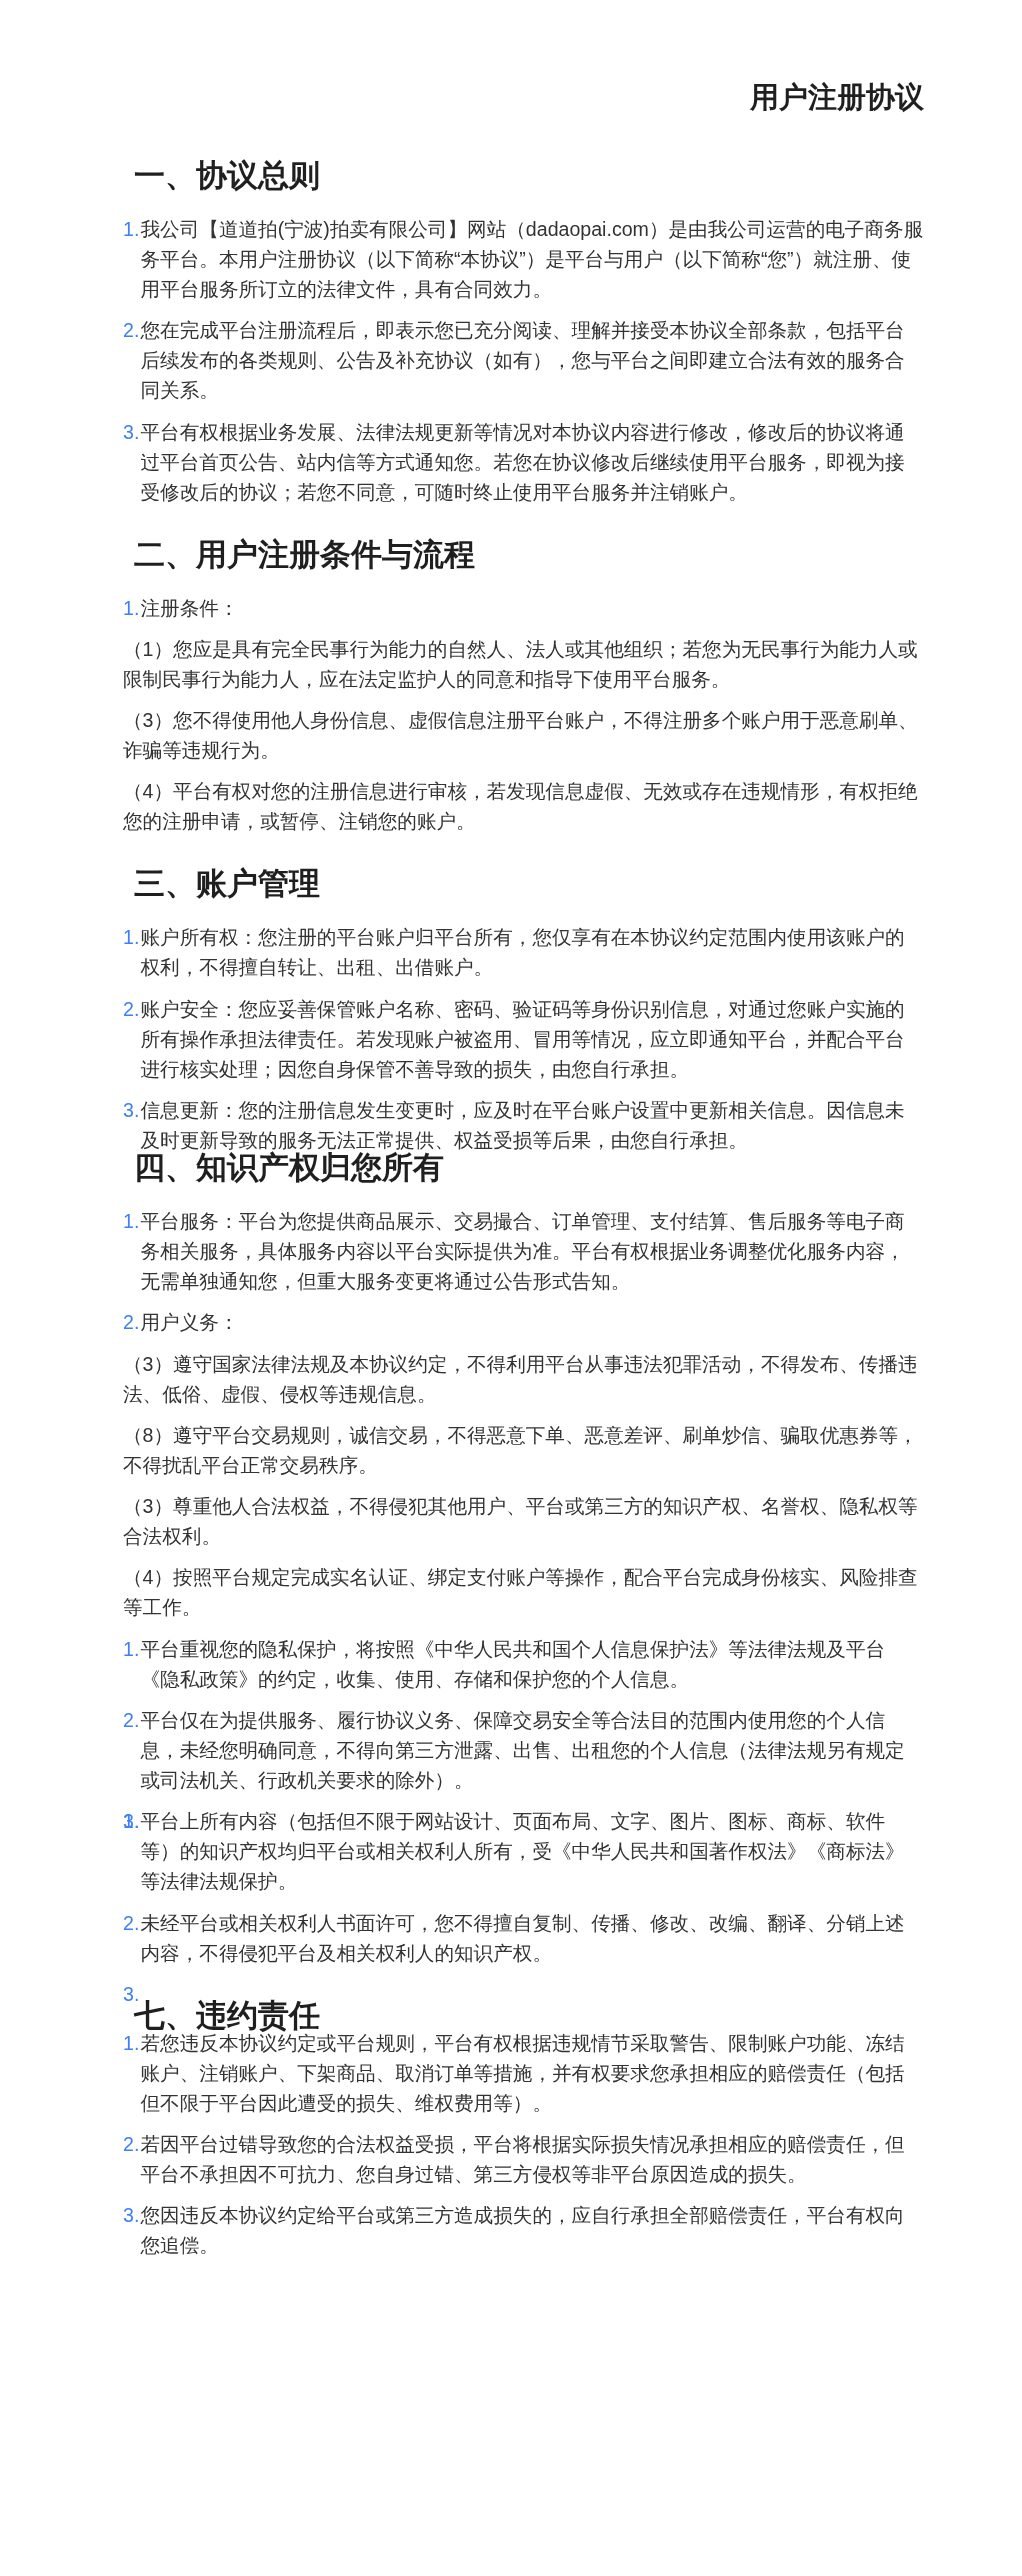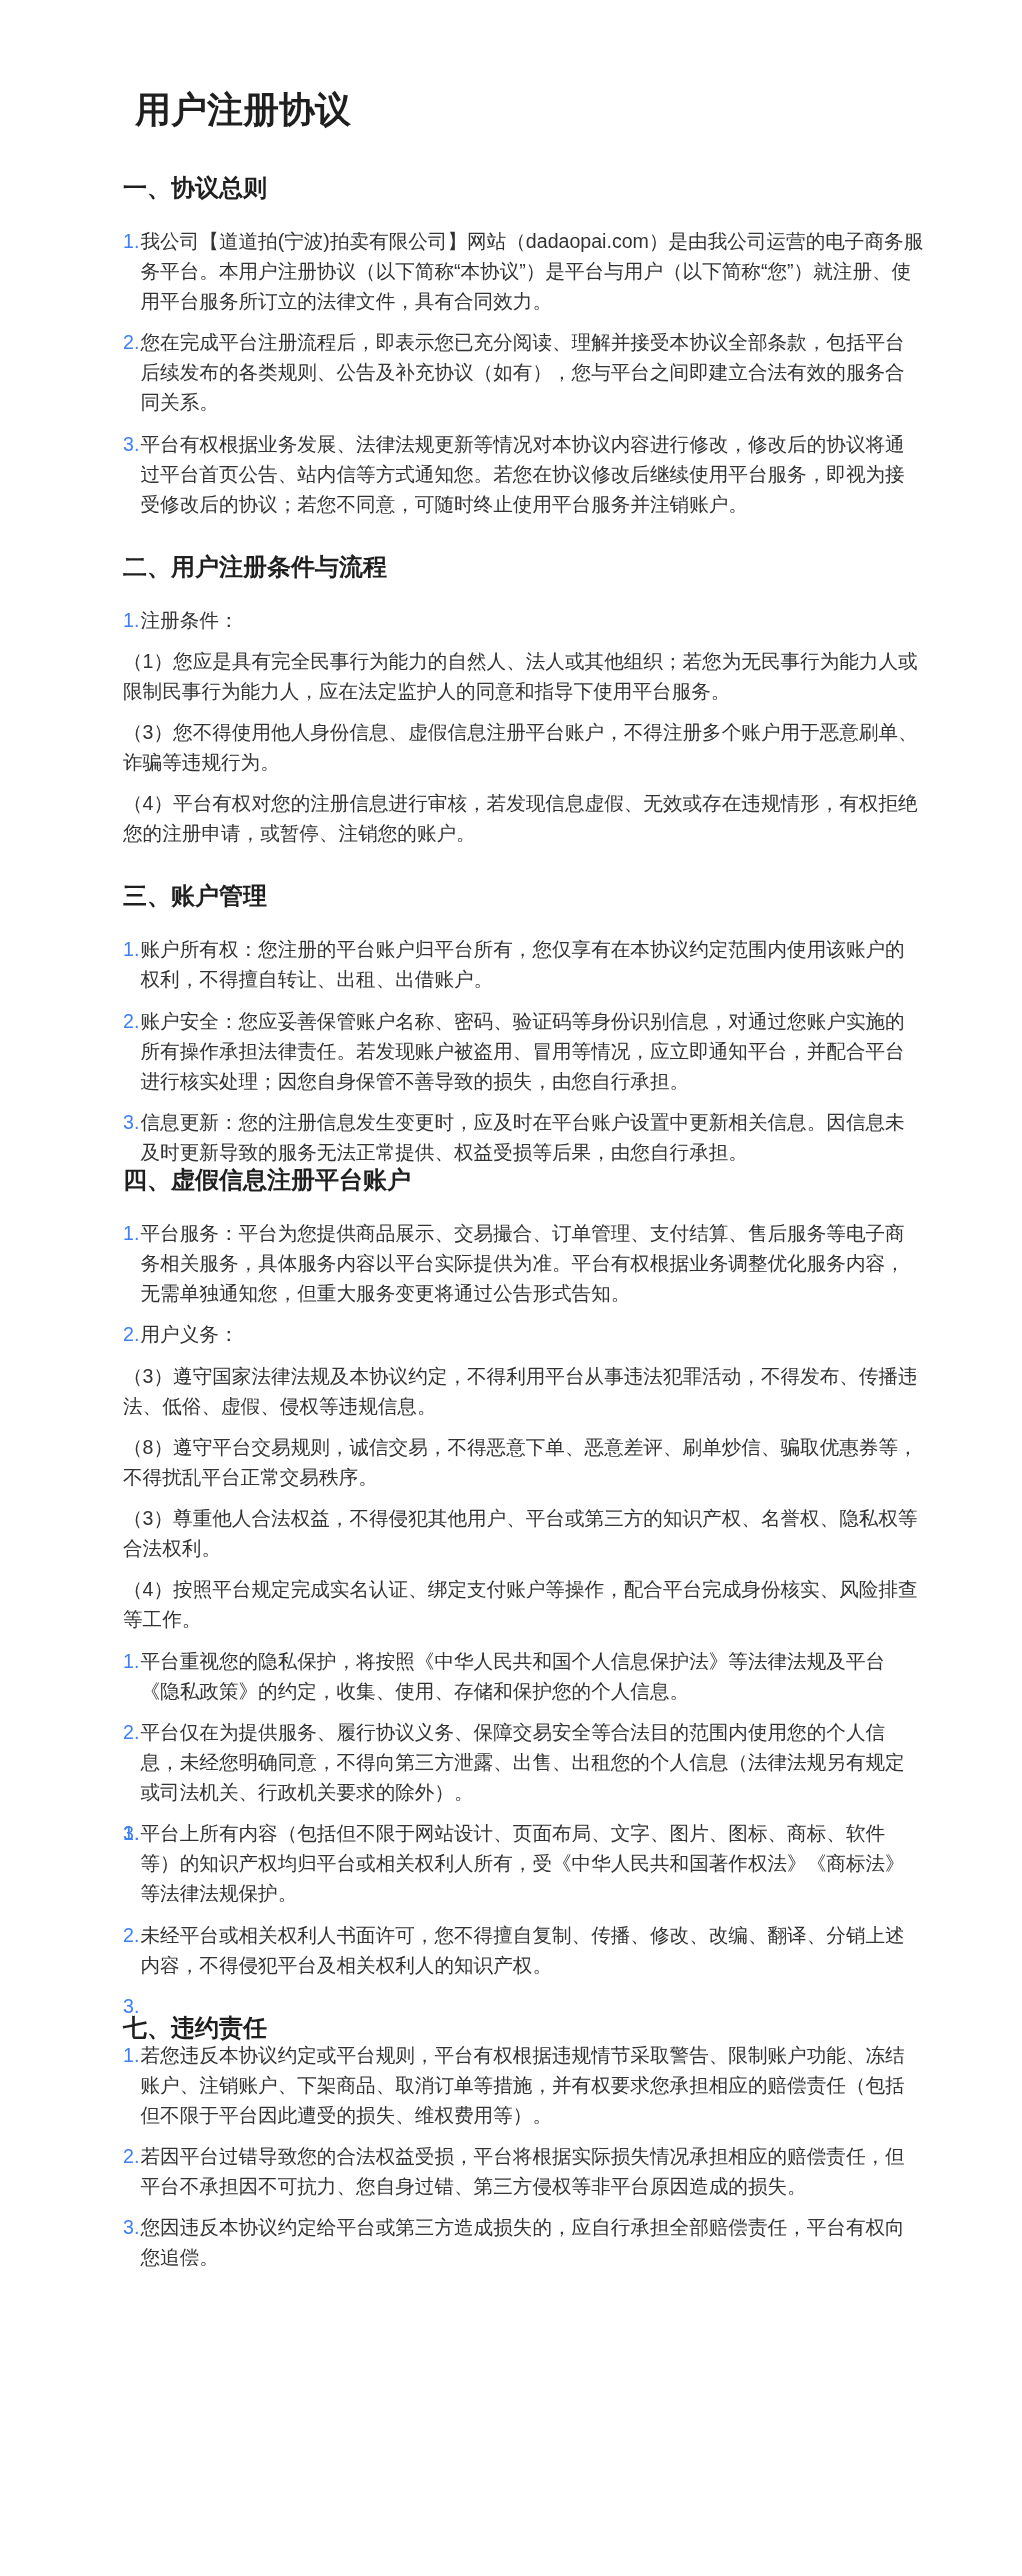--- a/index.html
+++ b/index.html
@@ -10,26 +10,26 @@
   }
   *{box-sizing:border-box;}
   html,body{margin:0;padding:0;}
   body{
     width:1022px;height:3471px;position:relative;overflow:hidden;
     background:#ffffff;color:var(--c-text);
     font-family:"Liberation Sans",sans-serif;
   }
   .doc{padding:81px 98px 0 123px;}
   .title{
-    margin:12px;text-align:left;color:var(--c-heading);
-    font-size:36px;line-height:33px;font-weight:700;
+    margin:0;text-align:right;color:var(--c-heading);
+    font-size:29px;line-height:33px;font-weight:700;
   }
   h2.sec{
-    margin:33px 0 24px;color:var(--c-heading);
-    font-size:24px;line-height:29px;font-weight:700;
+    margin:33px 11px 24px;color:var(--c-heading);
+    font-size:31px;line-height:29px;font-weight:700;
   }
   h2.mt-first{margin-top:47px;}
   h2.mt-tight{margin-top:-13.4px;}
   h2.mb-tight{margin-bottom:-2.1px;}
   .p,.li{
     font-size:19.6px;line-height:30px;margin:0 0 11.3px;color:var(--c-text);
     word-break:break-all;
   }
   .li{position:relative;padding-left:17.5px;}
   .li .num{position:absolute;left:0;top:0;color:var(--c-num);}
@@ -77,21 +77,21 @@
   </div>
   <div class="li">
     <span class="num">2.</span>
     <span class="txt">账户安全：您应妥善保管账户名称、密码、验证码等身份识别信息，对通过您账户实施的所有操作承担法律责任。若发现账户被盗用、冒用等情况，应立即通知平台，并配合平台进行核实处理；因您自身保管不善导致的损失，由您自行承担。</span>
   </div>
   <div class="li">
     <span class="num">3.</span>
     <span class="txt">信息更新：您的注册信息发生变更时，应及时在平台账户设置中更新相关信息。因信息未及时更新导致的服务无法正常提供、权益受损等后果，由您自行承担。</span>
   </div>
 
-  <h2 class="sec mt-tight">四、虚假信息注册平台账户</h2>
+  <h2 class="sec mt-tight">四、知识产权归您所有</h2>
   <div class="li">
     <span class="num">1.</span>
     <span class="txt">平台服务：平台为您提供商品展示、交易撮合、订单管理、支付结算、售后服务等电子商务相关服务，具体服务内容以平台实际提供为准。平台有权根据业务调整优化服务内容，无需单独通知您，但重大服务变更将通过公告形式告知。</span>
   </div>
   <div class="li">
     <span class="num">2.</span>
     <span class="txt">用户义务：</span>
   </div>
   <div class="p">
     <span class="txt">（3）遵守国家法律法规及本协议约定，不得利用平台从事违法犯罪活动，不得发布、传播违法、低俗、虚假、侵权等违规信息。</span>

